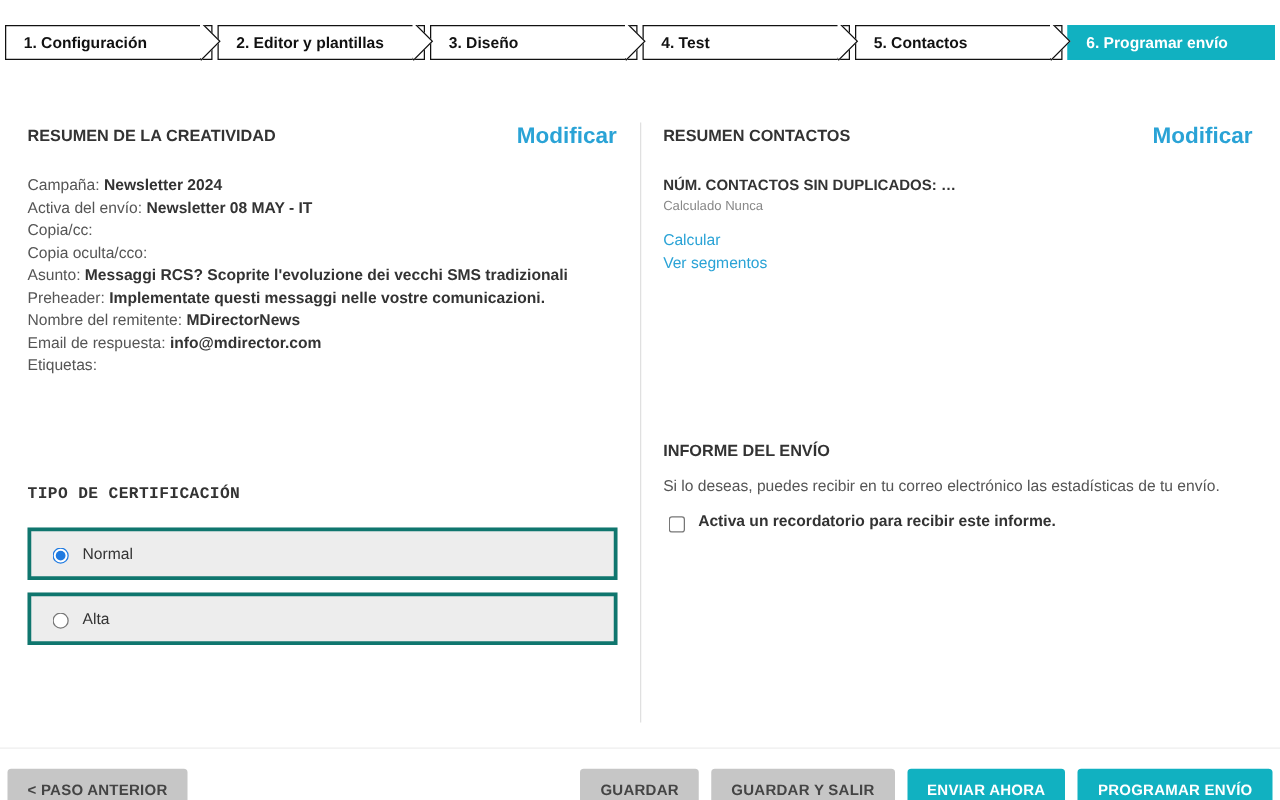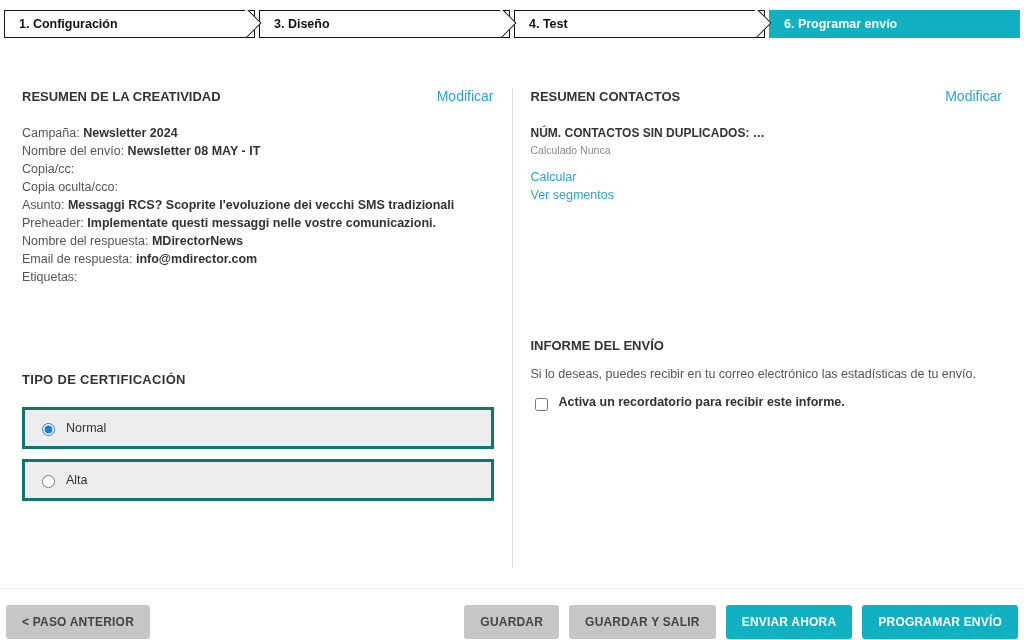--- a/index.html
+++ b/index.html
@@ -7,21 +7,21 @@
       margin: 0;
       padding: 0;
       font-size: 13px;
       color: #333;
       background: #fff;
       width: 1024px;
     }
     .steps {
       display: flex;
       gap: 4px;
-      padding: 10px 4px 0 4px;
+      padding: 20px 4px 0 4px;
       justify-content: center;
     }
     .step {
       position: relative;
       flex: 1;
       height: 26px;
       border: 1.5px solid #111;
       display: flex;
       align-items: center;
       padding: 0 10px 0 14px;
@@ -75,42 +75,43 @@
       display: flex;
       justify-content: space-between;
       align-items: center;
       font-weight: 600;
       color: #333;
       font-size: 13px;
       margin-bottom: 22px;
     }
     .modify {
       color: #2aa3d6;
-      font-weight: 400;
-      font-size: 14px;
+      font-weight: 700;
+      font-size: 18px;
       cursor: pointer;
     }
     .summary p {
       margin: 0 0 4px 0;
       font-size: 12.5px;
       color: #555;
     }
     .summary strong {
       font-weight: 600;
       color: #333;
     }
 
     .cert {
       margin-top: 88px;
     }
     .cert-title {
       font-weight: 600;
       font-size: 13px;
       letter-spacing: .3px;
       margin-bottom: 20px;
+      font-family: Liberation Mono, monospace;
     }
     .radio-opt {
       display: flex;
       align-items: center;
       gap: 8px;
       background: #ededed;
       border: 3px solid #0f766e;
       padding: 10px 12px;
       margin-bottom: 10px;
       font-size: 12.5px;
@@ -186,46 +187,54 @@
   </style>
 </head>
 <body>
 
 <div class="steps">
   <div class="step">
     <span>1. Configuración</span>
     <span class="chev"></span>
   </div>
   <div class="step">
+    <span>2. Editor y plantillas</span>
+    <span class="chev"></span>
+  </div>
+  <div class="step">
     <span>3. Diseño</span>
     <span class="chev"></span>
   </div>
   <div class="step">
     <span>4. Test</span>
+    <span class="chev"></span>
+  </div>
+  <div class="step">
+    <span>5. Contactos</span>
     <span class="chev"></span>
   </div>
   <div class="step active">
     <span>6. Programar envío</span>
   </div>
 </div>
 
 <div class="content">
   <div class="col col-left">
     <div class="section-hd">
       <span>RESUMEN DE LA CREATIVIDAD</span>
       <span class="modify">Modificar</span>
     </div>
     <div class="summary">
       <p><span>Campaña: </span><strong>Newsletter 2024</strong></p>
-      <p><span>Nombre del envío: </span><strong>Newsletter 08 MAY - IT</strong></p>
+      <p><span>Activa del envío: </span><strong>Newsletter 08 MAY - IT</strong></p>
       <p><span>Copia/cc:</span></p>
       <p><span>Copia oculta/cco:</span></p>
       <p><span>Asunto: </span><strong>Messaggi RCS? Scoprite l'evoluzione dei vecchi SMS tradizionali</strong></p>
       <p><span>Preheader: </span><strong>Implementate questi messaggi nelle vostre comunicazioni.</strong></p>
-      <p><span>Nombre del respuesta: </span><strong>MDirectorNews</strong></p>
+      <p><span>Nombre del remitente: </span><strong>MDirectorNews</strong></p>
       <p><span>Email de respuesta: </span><strong>info@mdirector.com</strong></p>
       <p><span>Etiquetas:</span></p>
     </div>
 
     <div class="cert">
       <div class="cert-title">TIPO DE CERTIFICACIÓN</div>
       <label class="radio-opt">
         <input type="radio" name="cert" checked="" style="">
         <span>Normal</span>
       </label>

